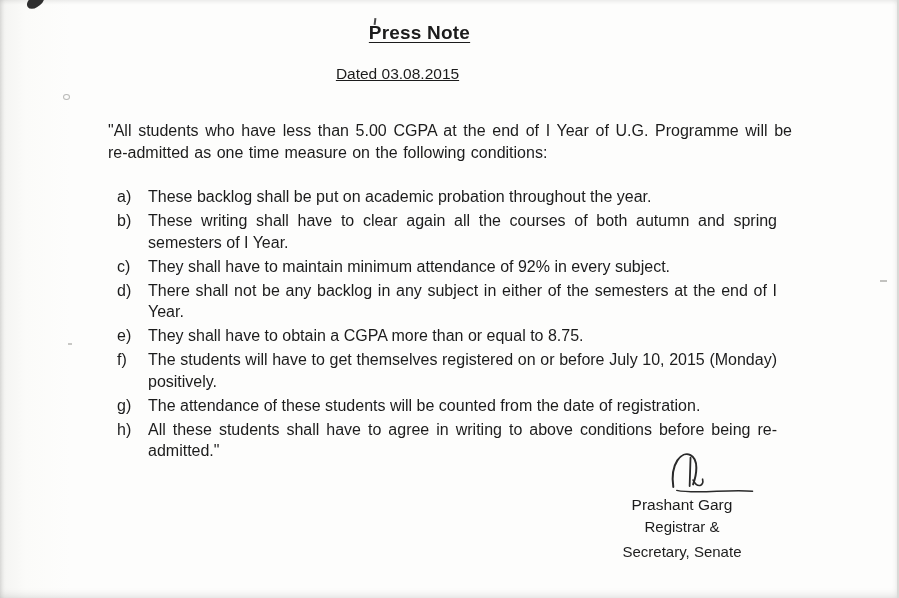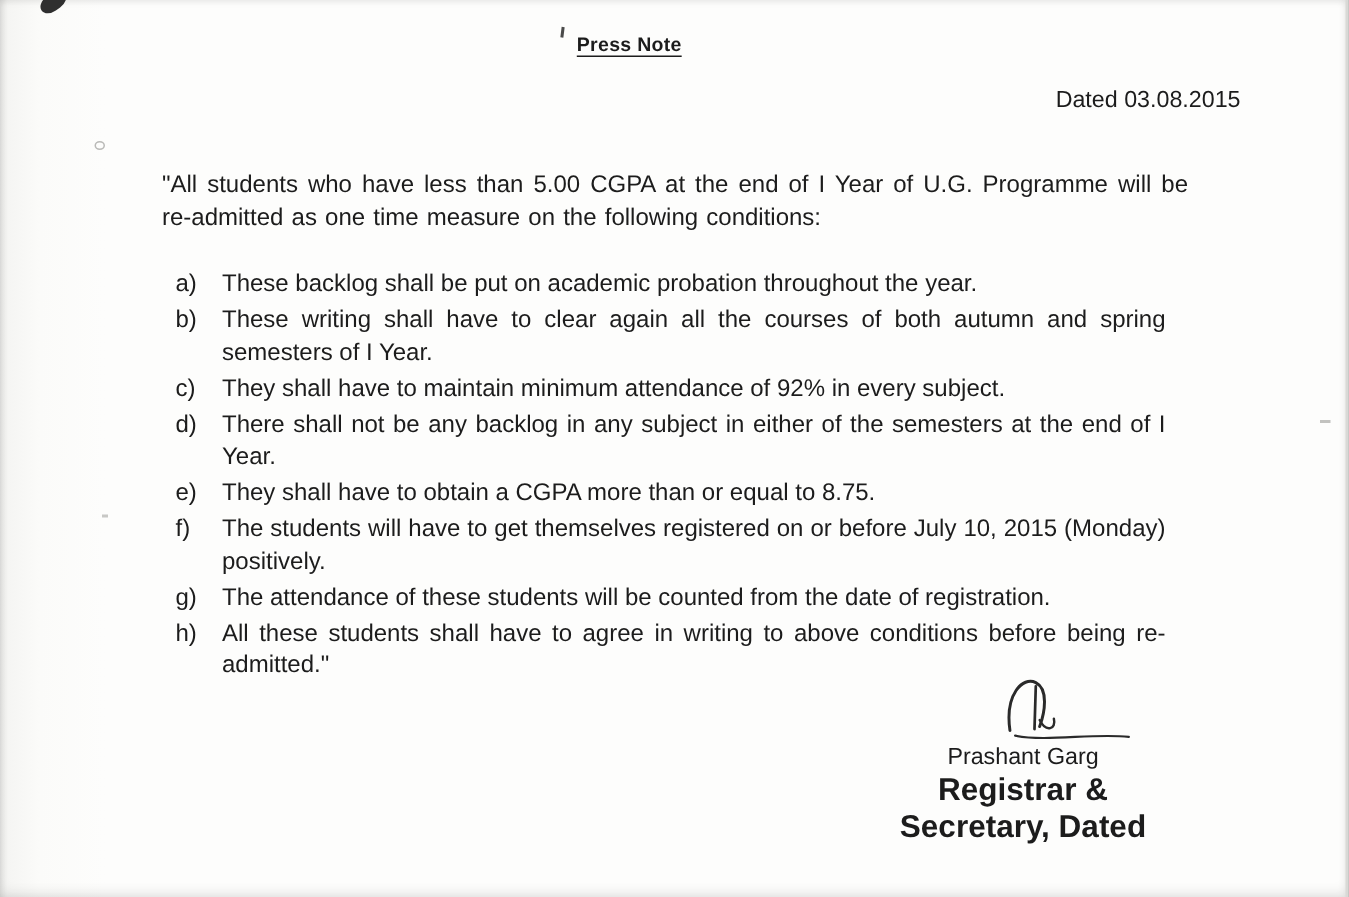--- a/index.html
+++ b/index.html
@@ -51,30 +51,31 @@
   .edge-right {
     position: absolute; right: 0; top: 0;
     width: 2px; height: 100%;
     background: #d9d9d6;
   }
 
   
   .title {
     margin: 22px 130px 0 70px;
     text-align: center;
-    font-size: 13px;
+    font-size: 19px;
     font-weight: bold;
     letter-spacing: 0.2px;
     text-decoration: underline;
     text-underline-offset: 3px;
   }
   .date-line {
-    margin: 21px 72px 0 0;
-    text-align: right;
+    margin: 21px 104px 0 0;
+    text-align: center;
     font-size: 15.5px;
+    text-decoration: underline;
   }
   .intro {
     margin: 37px 107px 0 108px;
     font-size: 16px;
     line-height: 21.5px;
     text-align: justify;
     word-spacing: 1px;
   }
   .conditions {
     list-style: none;
@@ -108,22 +109,22 @@
     display: block;
     width: 112px;
     height: 48px;
     margin: 0 26px 0 auto;
   }
   .sig-name {
     font-size: 15.5px;
     margin-top: 1px;
   }
   .sig-line {
-    font-size: 21px;
-    font-weight: bold;
+    font-size: 15px;
+    font-weight: normal;
     line-height: 25px;
   }
 </style>
 </head>
 <body>
 
 <div class="page">
 
   <div class="corner-mark"></div>
   <div class="title-tick"></div>
@@ -175,16 +176,16 @@
 
   <div class="sig-block">
     <svg class="sig-svg" viewBox="0 0 130 55" fill="none" xmlns="http://www.w3.org/2000/svg">
       <path d="M34,46 C30,18 44,4 54,9 C64,14 61,32 57,43" stroke="#2a2a2a" stroke-width="2.3" stroke-linecap="round"></path>
       <path d="M54,12 L53,45" stroke="#2a2a2a" stroke-width="2.1" stroke-linecap="round"></path>
       <path d="M57,38 C62,48 70,45 68,37" stroke="#2a2a2a" stroke-width="1.9" stroke-linecap="round"></path>
       <path d="M38,50 C62,55 98,48 126,51" stroke="#2a2a2a" stroke-width="1.7" stroke-linecap="round"></path>
     </svg>
     <div class="sig-name">Prashant Garg</div>
     <div class="sig-line">Registrar &amp;</div>
-    <div class="sig-line">Secretary, Dated</div>
+    <div class="sig-line">Secretary, Senate</div>
   </div>
 
 </div>
 
 </body></html>

